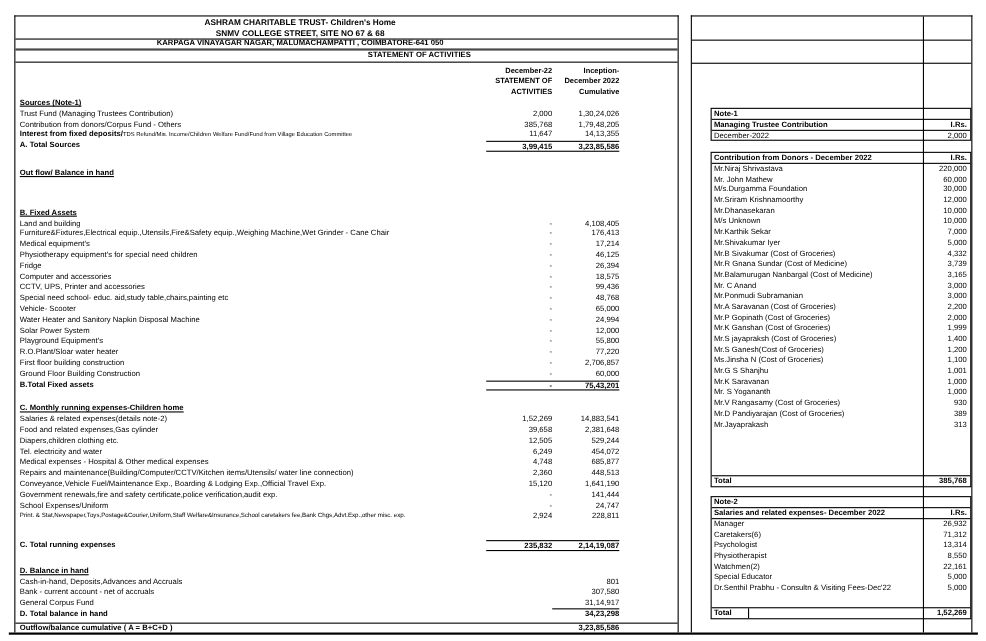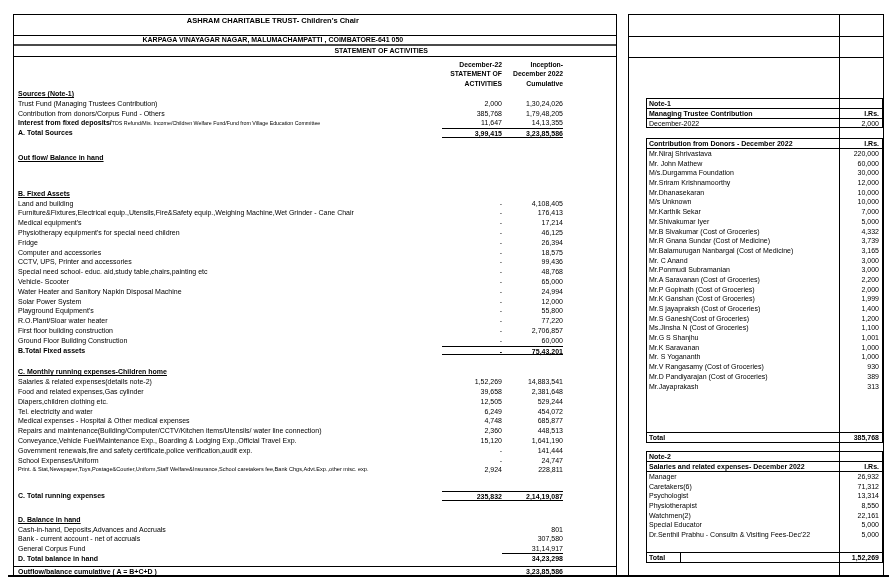--- a/index.html
+++ b/index.html
@@ -63,21 +63,22 @@
 
   .bottom-line{position:absolute;left:8px;top:575px;width:881px;height:2px;background:#000;}
 </style>
 </head>
 <body>
 
 <div class="page">
 
   <div class="main-table">
     <div class="trow titles">
-      <div class="tline">ASHRAM CHARITABLE TRUST- Children's Chair</div>
+      <div class="tline">ASHRAM CHARITABLE TRUST- Children's Home</div>
+      <div class="tline">SNMV COLLEGE STREET, SITE NO 67 &amp; 68</div>
     </div>
     <div class="trow t3">
       <div class="tline">KARPAGA VINAYAGAR NAGAR, MALUMACHAMPATTI , COIMBATORE-641 050</div>
     </div>
     <div class="trow t4">
       <div class="tline">STATEMENT OF ACTIVITIES</div>
     </div>
     <div class="colheaders">
       <div class="chcol c1" id="ch-dec">
           <div>December-22</div>

